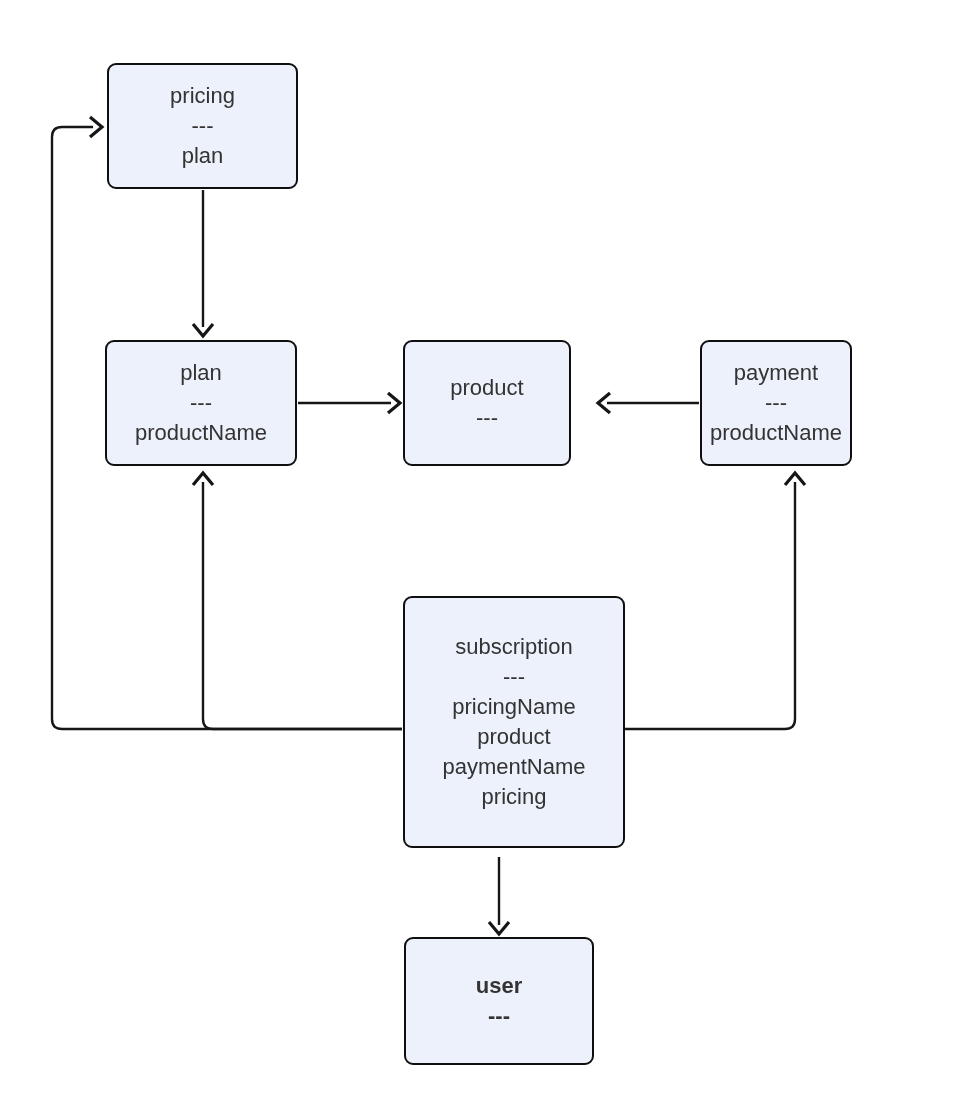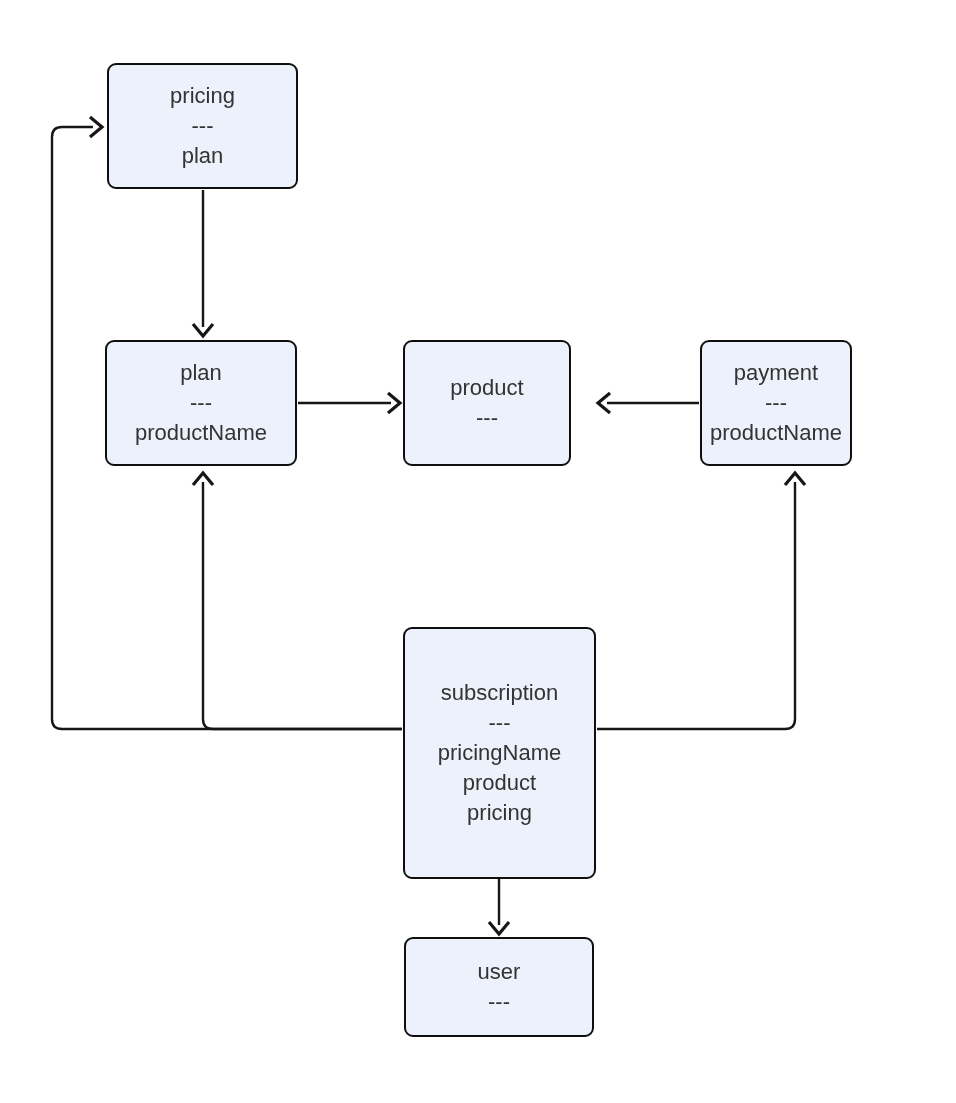--- a/index.html
+++ b/index.html
@@ -49,22 +49,22 @@
     text-align: center;
     white-space: nowrap;
   }
   .node .line { display: block; }
 
   
   .node-pricing      { left:107px; top:63px;  width:191px; height:126px; }
   .node-plan         { left:105px; top:340px; width:192px; height:126px; }
   .node-product      { left:403px; top:340px; width:168px; height:126px; }
   .node-payment      { left:700px; top:340px; width:152px; height:126px; }
-  .node-subscription { left:403px; top:627px; width:193px; height:252px; }
-  .node-user         { left:404px; top:937px; width:190px; height:100px; }
+  .node-subscription { left:403px; top:596px; width:222px; height:252px; }
+  .node-user         { left:404px; top:937px; width:190px; height:128px;font-weight:bold; }
 </style>
 </head>
 <body>
 
 <div class="canvas">
 
   <svg class="edges-layer" viewBox="0 0 956 1103" xmlns="http://www.w3.org/2000/svg">
 
     <g>
       <path class="edge-line" d="M203,190 L203,327"></path>
@@ -123,20 +123,21 @@
     <span class="line">payment</span>
     <span class="line">---</span>
     <span class="line">productName</span>
   </div>
 
   <div class="node node-subscription">
     <span class="line">subscription</span>
     <span class="line">---</span>
     <span class="line">pricingName</span>
     <span class="line">product</span>
+    <span class="line">paymentName</span>
     <span class="line">pricing</span>
   </div>
 
   <div class="node node-user">
     <span class="line">user</span>
     <span class="line">---</span>
   </div>
 
 </div>
 

